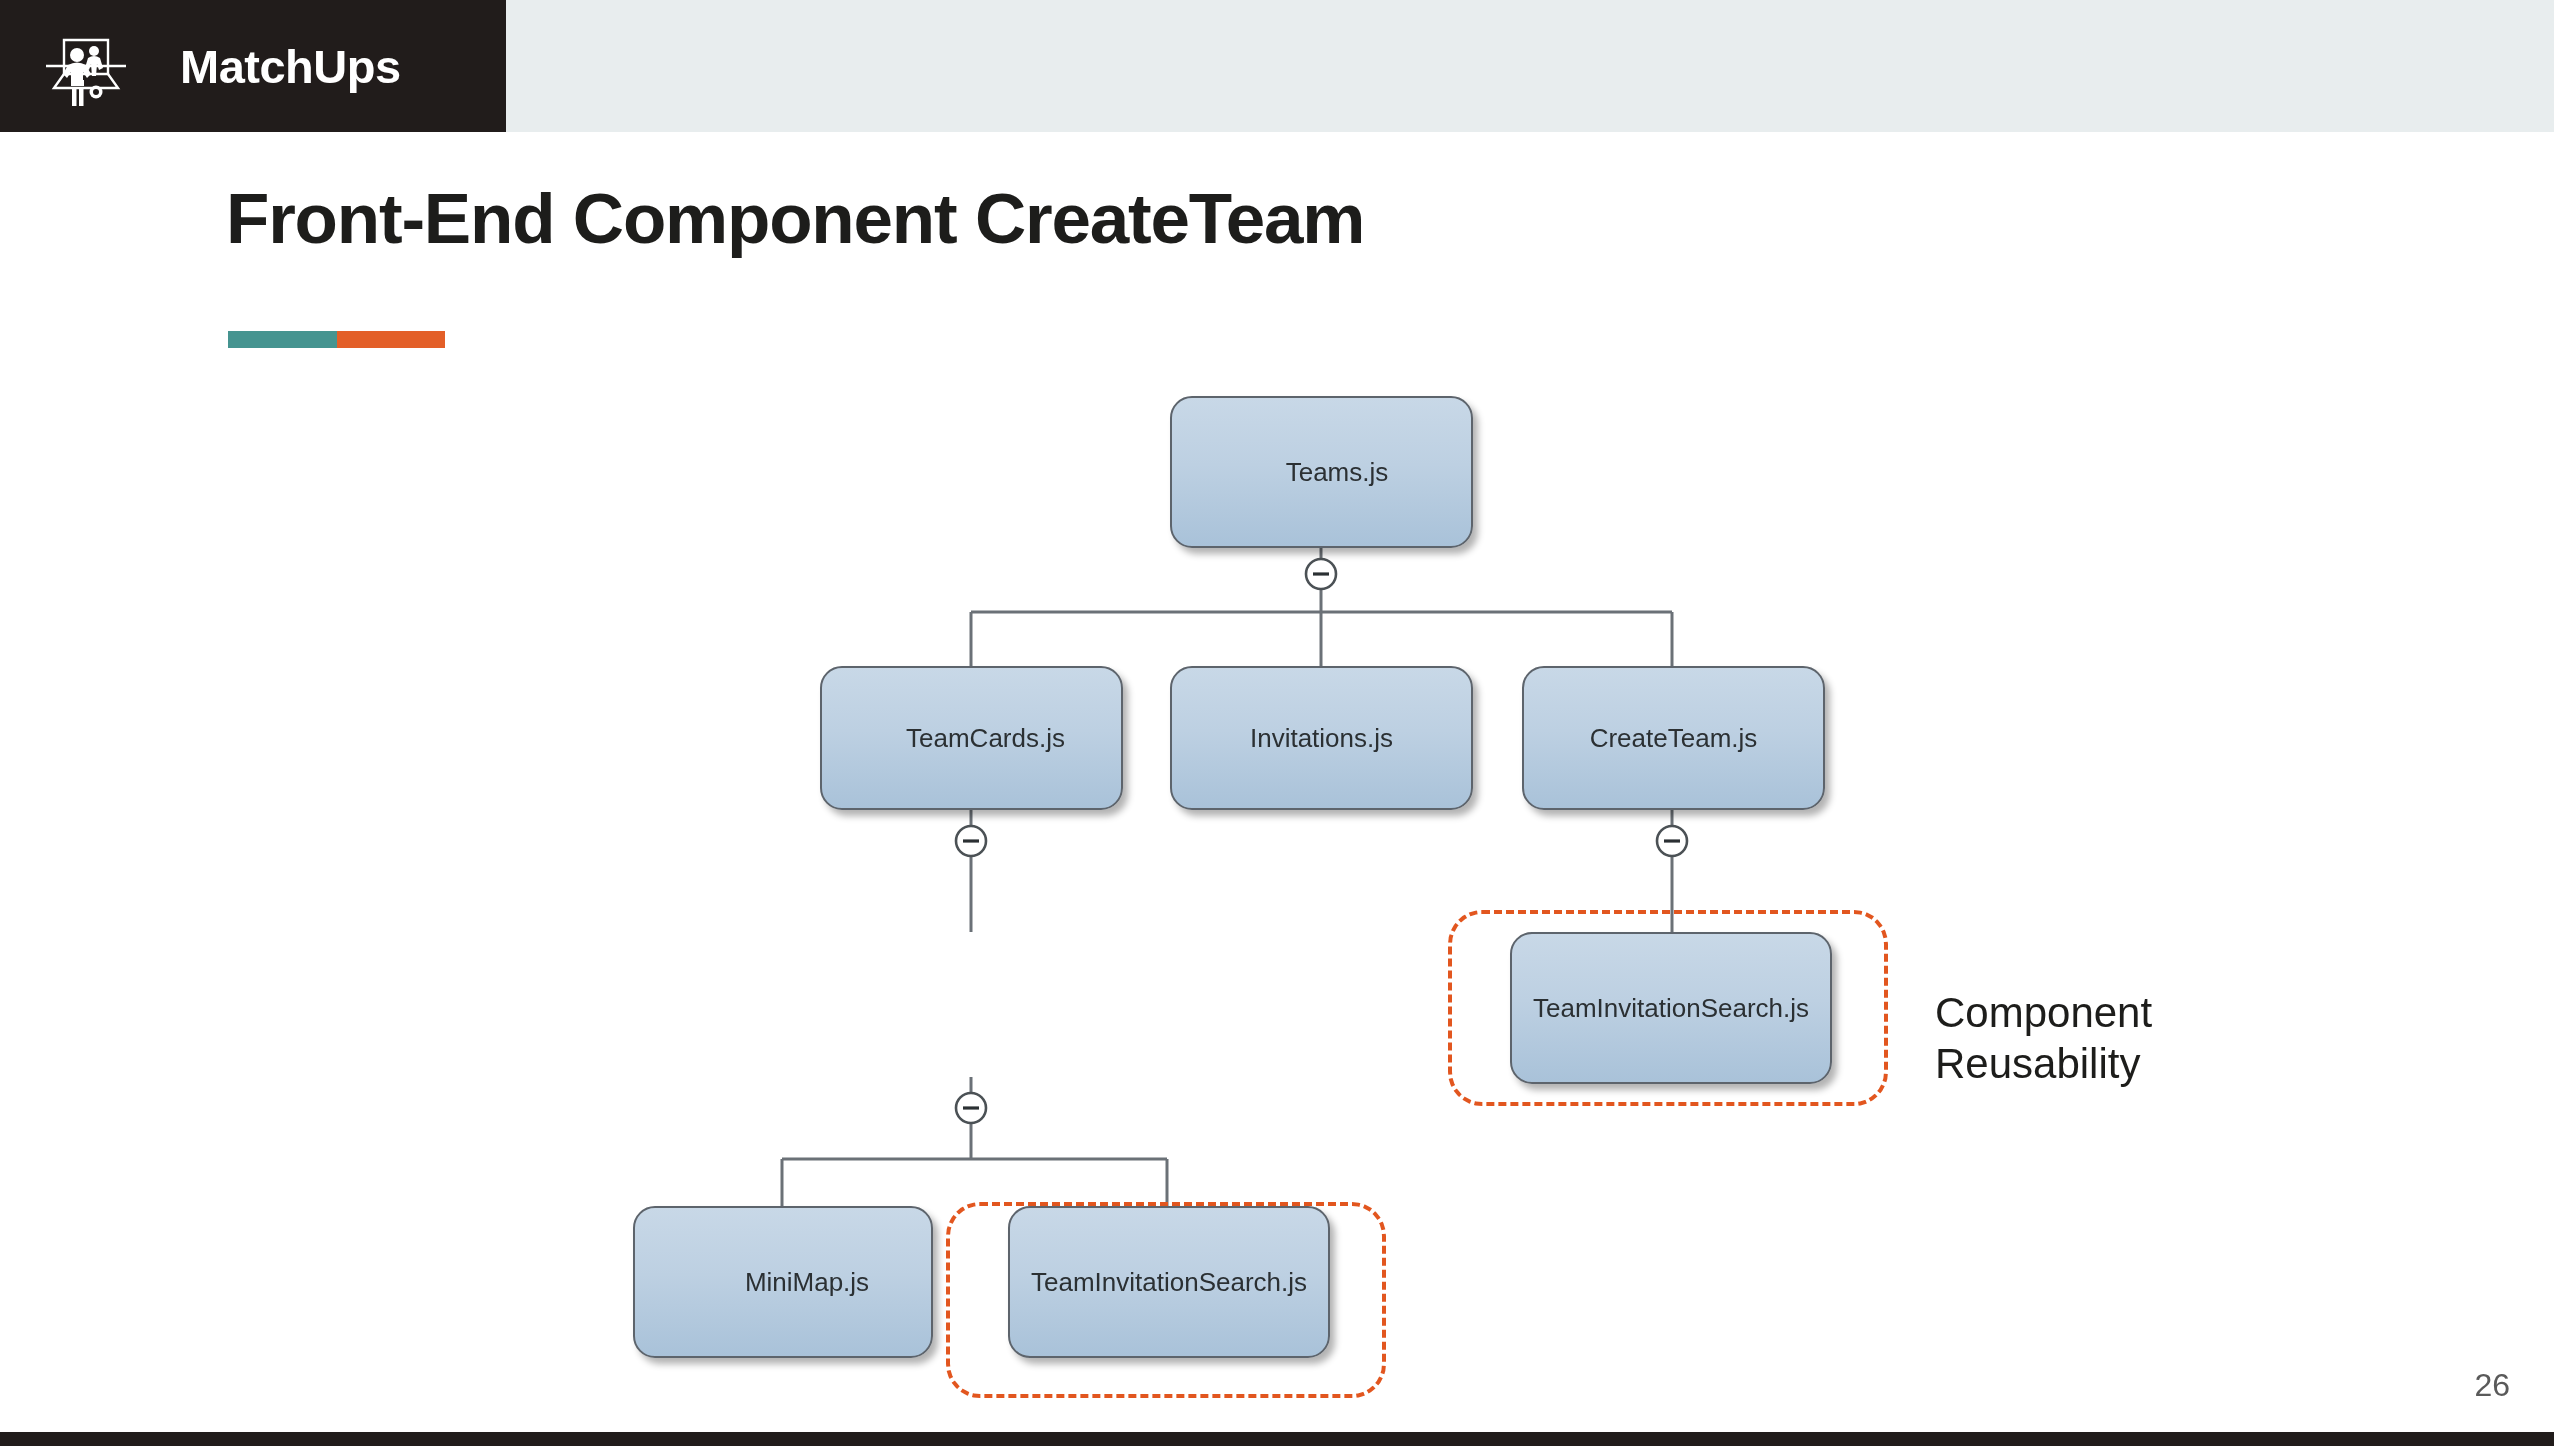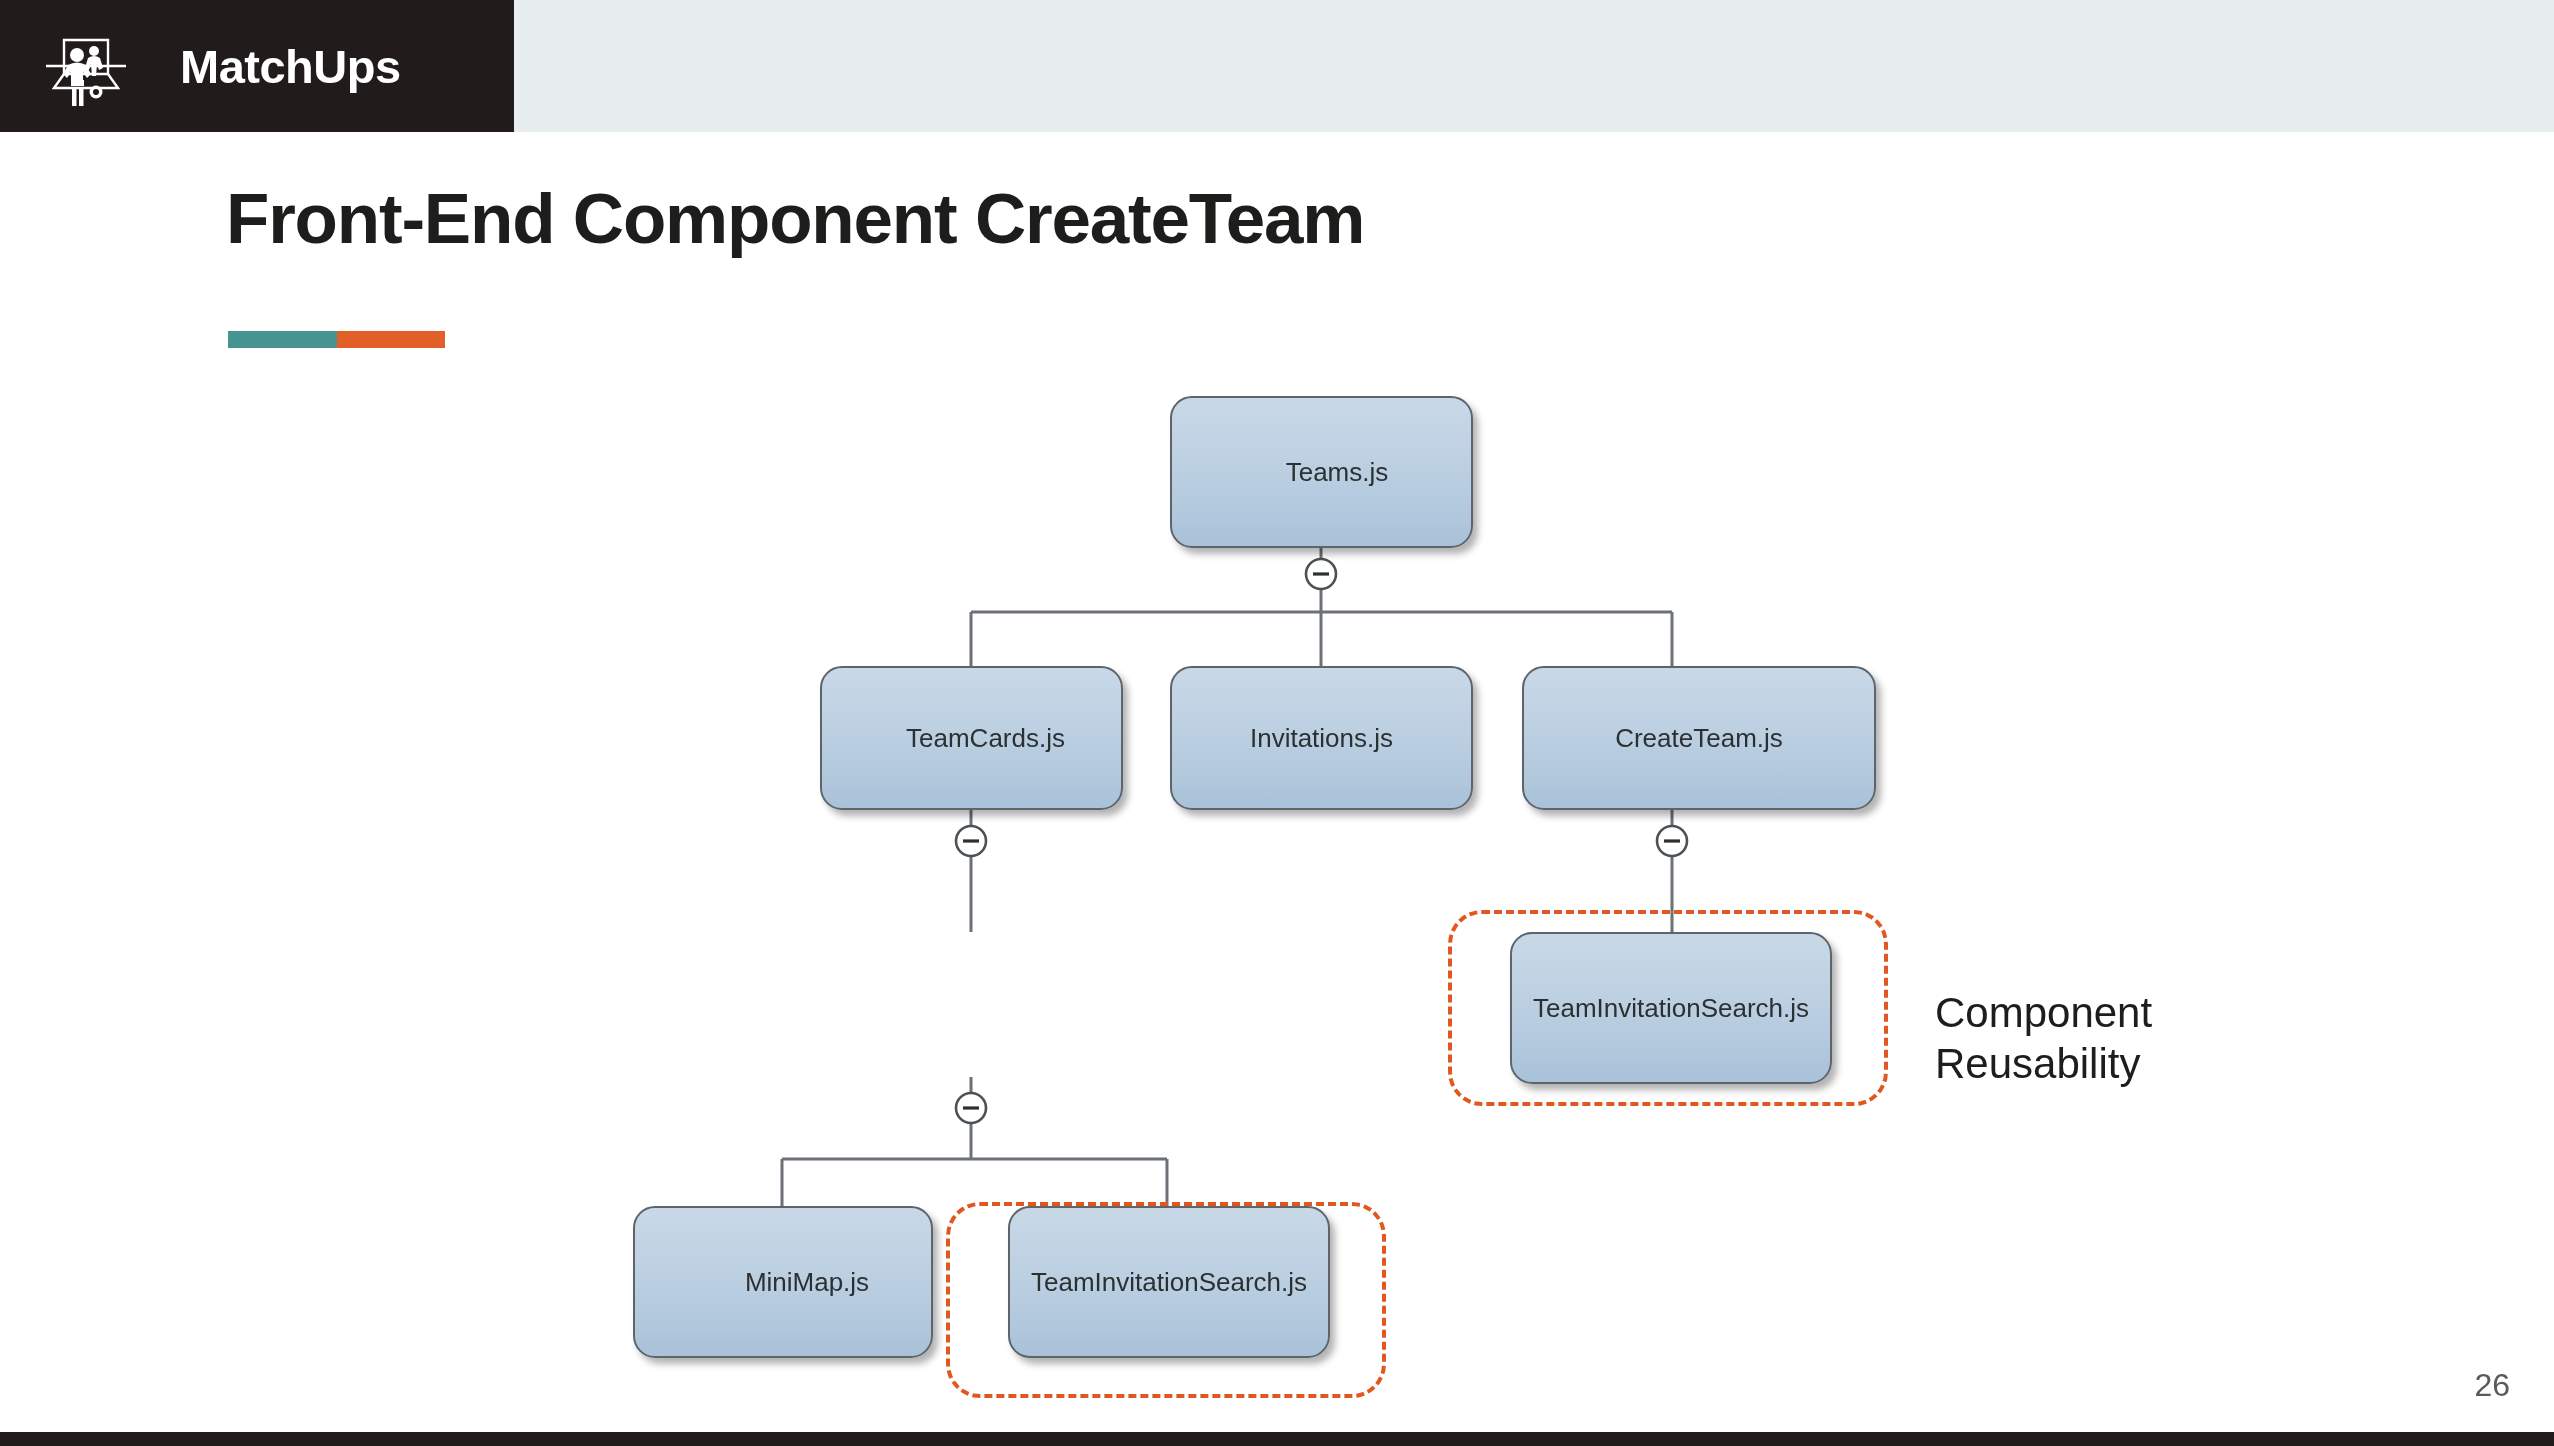--- a/index.html
+++ b/index.html
@@ -13,21 +13,21 @@
   .slide{position:absolute;inset:0;background:#fff;}
 
   
   .header-strip{
     position:absolute;left:0;top:0;width:2554px;height:132px;
     background:#e8edee;
   }
   .logo-block{
     position:absolute;left:0;top:0;width:506px;height:132px;
     background:#211c1b;
-    display:flex;align-items:center;padding-left:8px;
+    display:flex;align-items:center;
   }
   .logo-mark{
     position:absolute;left:38px;top:18px;width:96px;height:96px;
   }
   .logo-text{
     position:absolute;left:180px;top:0;height:132px;
     display:flex;align-items:center;
     color:#ffffff;font-size:47px;font-weight:bold;letter-spacing:-0.5px;
   }
 
@@ -170,21 +170,21 @@
   </div>
 
   <div class="node" style="left:820px;top:666px;width:303px;height:144px;padding-left:28px;">
     <span>TeamCards.js</span>
   </div>
 
   <div class="node" style="left:1170px;top:666px;width:303px;height:144px;">
     <span>Invitations.js</span>
   </div>
 
-  <div class="node" style="left:1522px;top:666px;width:354px;height:144px;">
+  <div class="node" style="left:1522px;top:666px;width:303px;height:144px;">
     <span>CreateTeam.js</span>
   </div>
 
 
   <div class="node" style="left:1510px;top:932px;width:322px;height:152px;">
     <span>TeamInvitationSearch.js</span>
   </div>
 
   <div class="node" style="left:633px;top:1206px;width:300px;height:152px;padding-left:48px;">
     <span>MiniMap.js</span>

